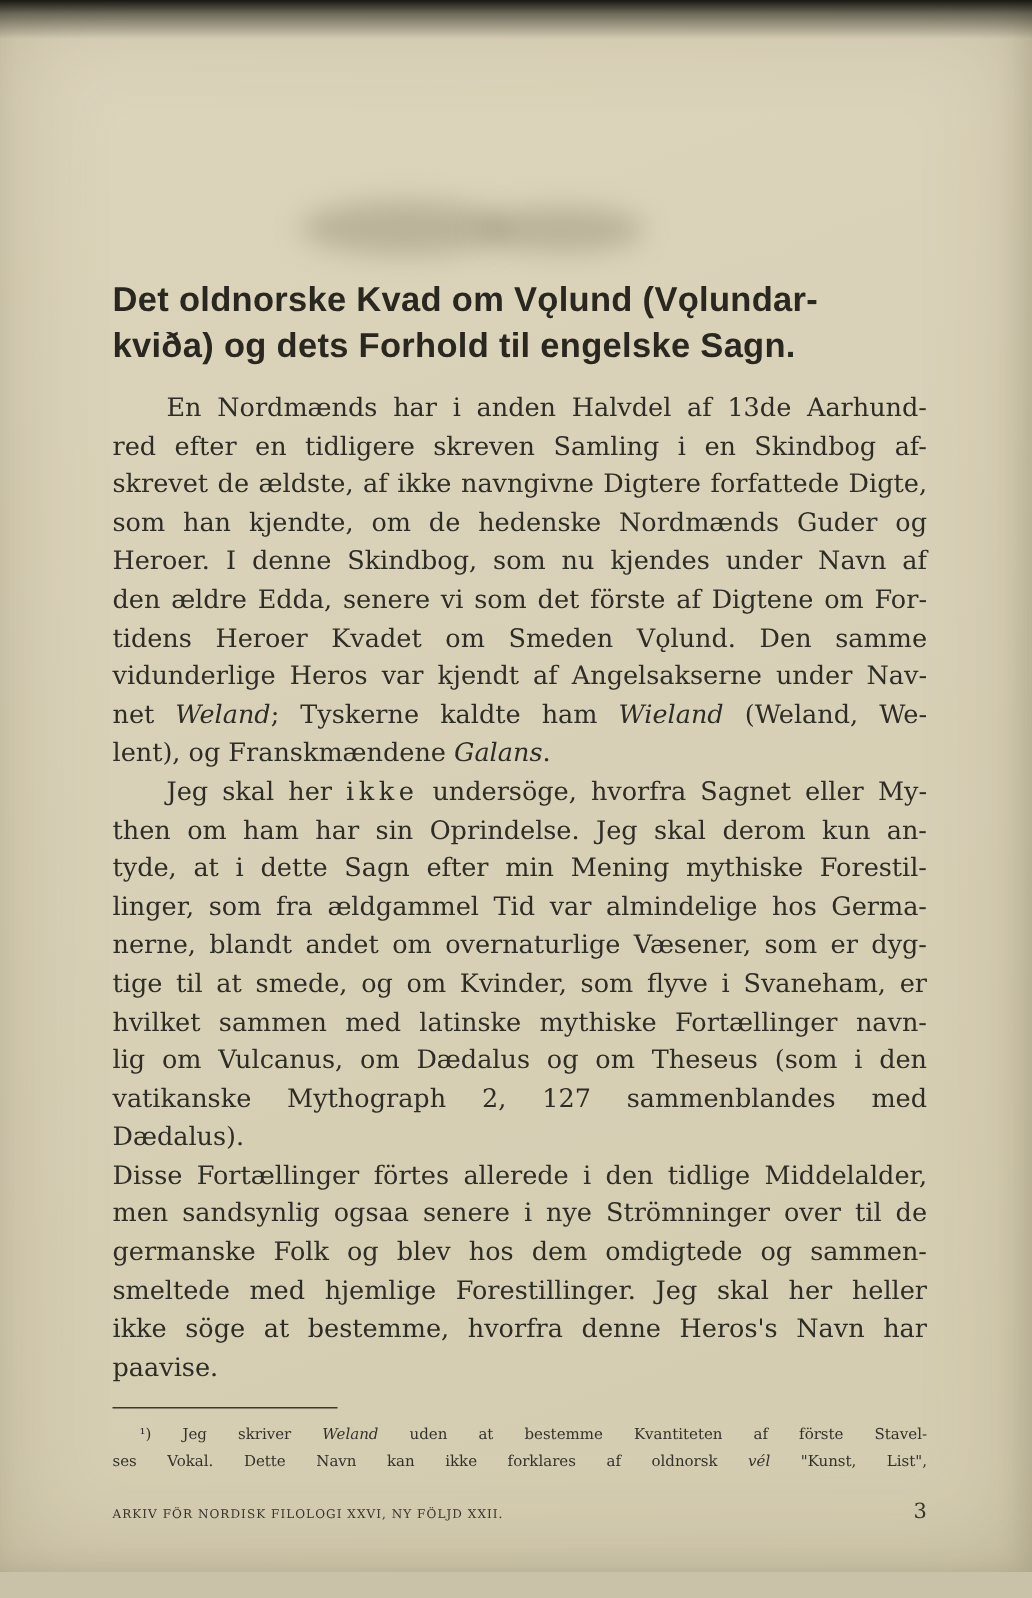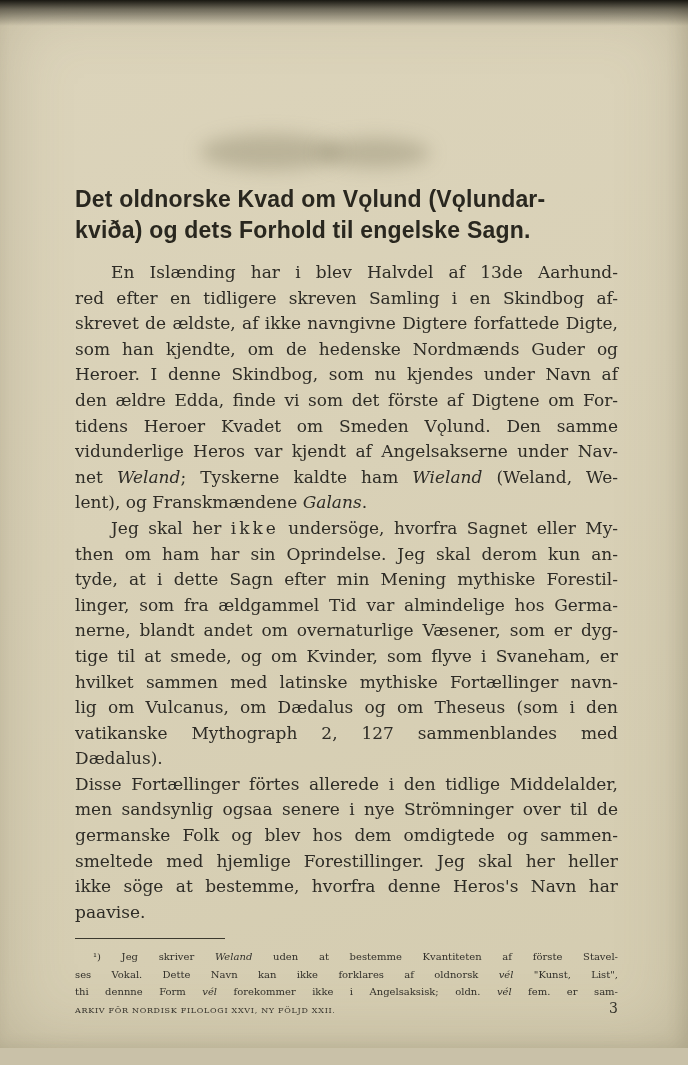--- a/index.html
+++ b/index.html
@@ -62,26 +62,26 @@
   <div class="smudge-a"></div>
   <div class="smudge-b"></div>
 
   <div class="content">
     <h1 class="title">
       <div>Det oldnorske Kvad om Vǫlund (Vǫlundar-</div>
       <div>kviða) og dets Forhold til engelske Sagn.</div>
     </h1>
 
     <div class="body-text" id="paragraphs">
-        <div class="line indent">En Islænding har i blev Halvdel af 13de Aarhund-</div>
+        <div class="line indent">En Nordmænds har i anden Halvdel af 13de Aarhund-</div>
         <div class="line">red efter en tidligere skreven Samling i en Skindbog af-</div>
         <div class="line">skrevet de ældste, af ikke navngivne Digtere forfattede Digte,</div>
         <div class="line">som han kjendte, om de hedenske Nordmænds Guder og</div>
         <div class="line">Heroer. I denne Skindbog, som nu kjendes under Navn af</div>
-        <div class="line">den ældre Edda, finde vi som det förste af Digtene om For-</div>
+        <div class="line">den ældre Edda, senere vi som det förste af Digtene om For-</div>
         <div class="line">tidens Heroer Kvadet om Smeden Vǫlund. Den samme</div>
         <div class="line">vidunderlige Heros var kjendt af Angelsakserne under Nav-</div>
         <div class="line">net <em>Weland</em>; Tyskerne kaldte ham <em>Wieland</em> (Weland, We-</div>
         <div class="line last">lent), og Franskmændene <em>Galans</em>.</div>
         <div class="line indent">Jeg skal her <span class="sperr">ikke</span> undersöge, hvorfra Sagnet eller My-</div>
         <div class="line">then om ham har sin Oprindelse. Jeg skal derom kun an-</div>
         <div class="line">tyde, at i dette Sagn efter min Mening mythiske Forestil-</div>
         <div class="line">linger, som fra ældgammel Tid var almindelige hos Germa-</div>
         <div class="line">nerne, blandt andet om overnaturlige Væsener, som er dyg-</div>
         <div class="line">tige til at smede, og om Kvinder, som flyve i Svaneham, er</div>
@@ -93,21 +93,20 @@
         <div class="line">germanske Folk og blev hos dem omdigtede og sammen-</div>
         <div class="line">smeltede med hjemlige Forestillinger. Jeg skal her heller</div>
         <div class="line">ikke söge at bestemme, hvorfra denne Heros's Navn har</div>
         <div class="line last">paavise.</div>
       </div>
 
     <div class="footnote-rule"></div>
     <div class="footnote" id="footnote">
         <div class="line indent">¹) Jeg skriver <em>Weland</em> uden at bestemme Kvantiteten af förste Stavel-</div>
         <div class="line">ses Vokal. Dette Navn kan ikke forklares af oldnorsk <em>vél</em> "Kunst, List",</div>
-        <div class="line">thi dennne Form <em>vél</em> forekommer ikke i Angelsaksisk; oldn. <em>vél</em> fem. er sam-</div>
       </div>
   </div>
 
   <div class="footer">
     <span class="journal">ARKIV FÖR NORDISK FILOLOGI XXVI, NY FÖLJD XXII.</span>
     <span class="pagenum">3</span>
   </div>
 </div>
 
 </body></html>

